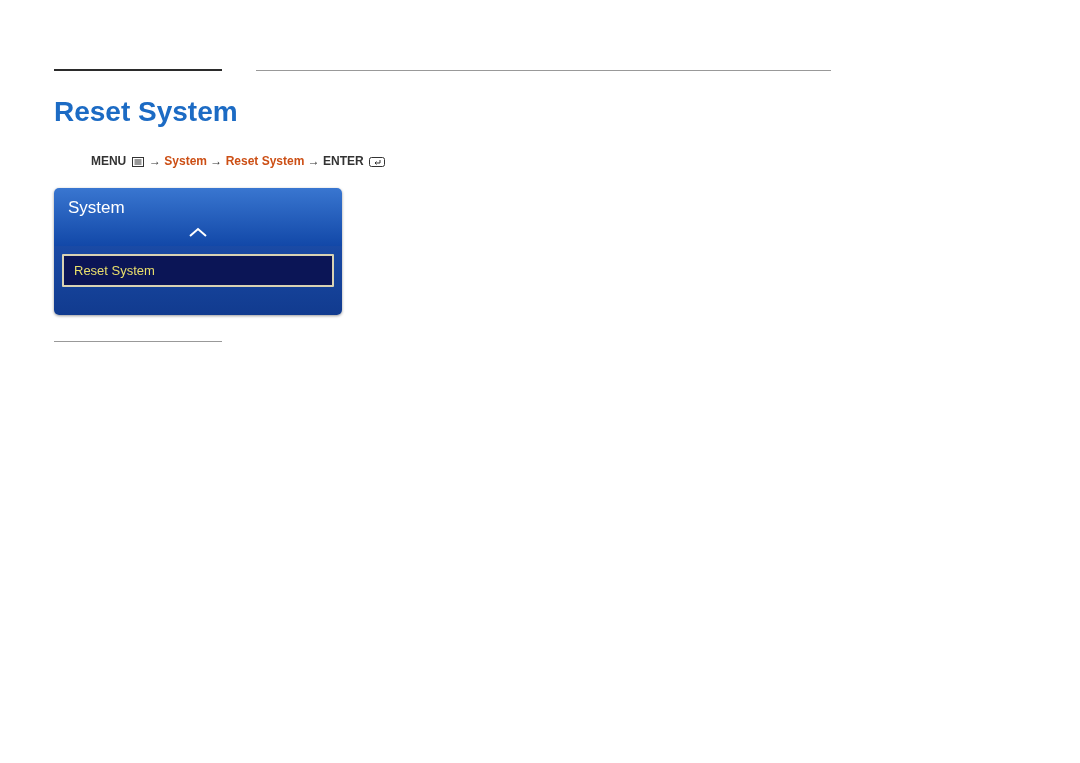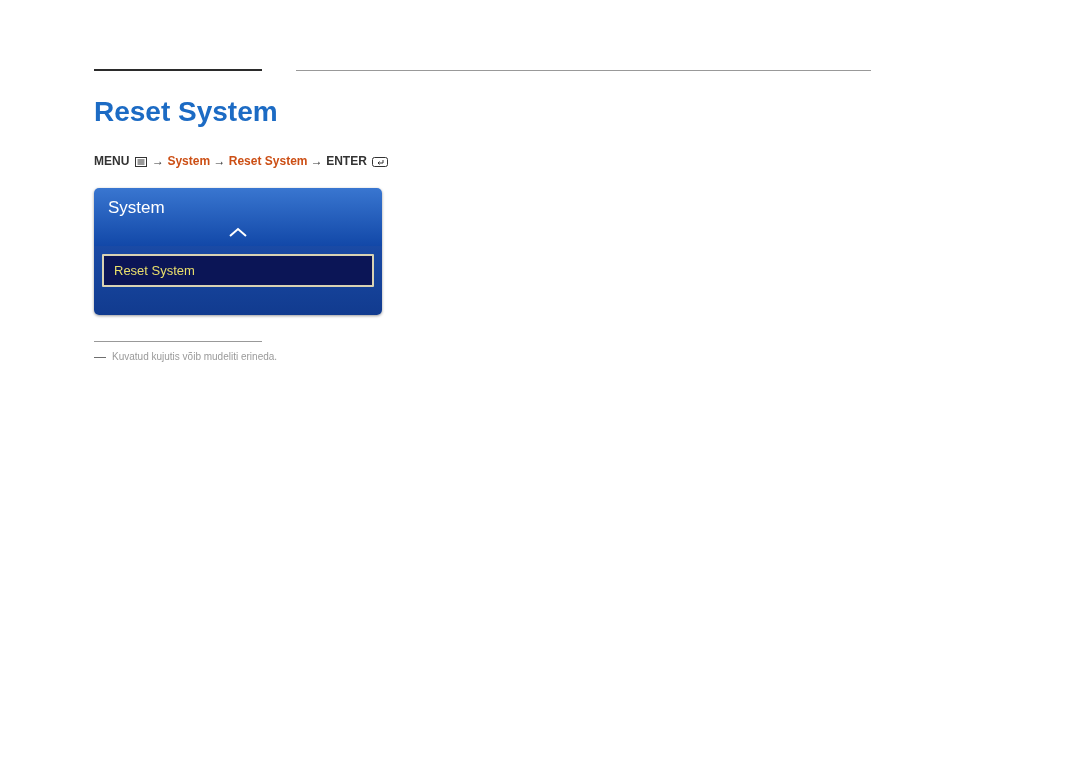--- a/index.html
+++ b/index.html
@@ -2,21 +2,20 @@
 <html><head>
   <meta charset="utf-8">
   <style>
     * { margin: 0; padding: 0; box-sizing: border-box; }
     html, body { width: 1080px; height: 763px; background: #fff; font-family: Arial, Helvetica, sans-serif; }
     .page {
       position: relative;
       width: 885px;
       height: 763px;
       padding: 70px 54px 0 54px;
-      margin-left: 40px;
     }
     .hr-top {
       position: absolute;
       top: 70px;
       left: 256px;
       right: 54px;
       border-top: 1px solid #999;
     }
     .hr-short {
       position: absolute;
@@ -35,20 +34,21 @@
       color: #1c6bc4;
       font-size: 28px;
       font-weight: 700;
       margin-bottom: 26px;
     }
     .breadcrumb {
       font-size: 12px;
       color: #333;
       margin-bottom: 18px;
       font-weight: 700;
+      text-align: center;
     }
     .breadcrumb .orange { color: #cc4f15; font-weight: 700; }
     .breadcrumb .thin { font-weight: 400; color: #333; }
     .icon-box {
       display: inline-block;
       vertical-align: -2px;
       margin: 0 2px;
     }
     .panel {
       width: 288px;
@@ -150,18 +150,15 @@
               <path d="M4 10 L12 3 L20 10" fill="none" stroke="#ffffff" stroke-width="2"></path>
             </svg>
         </div>
       </div>
       <div class="panel-body">
         <div class="panel-item">Reset System</div>
       </div>
     </div>
 
     <div class="footnote-divider"></div>
-    <div class="footnote">
-      <span class="dash">―</span><span>Kuvatud kujutis võib mudeliti erineda.</span>
-    </div>
   </div>
 
 </div>
 
 </body></html>

